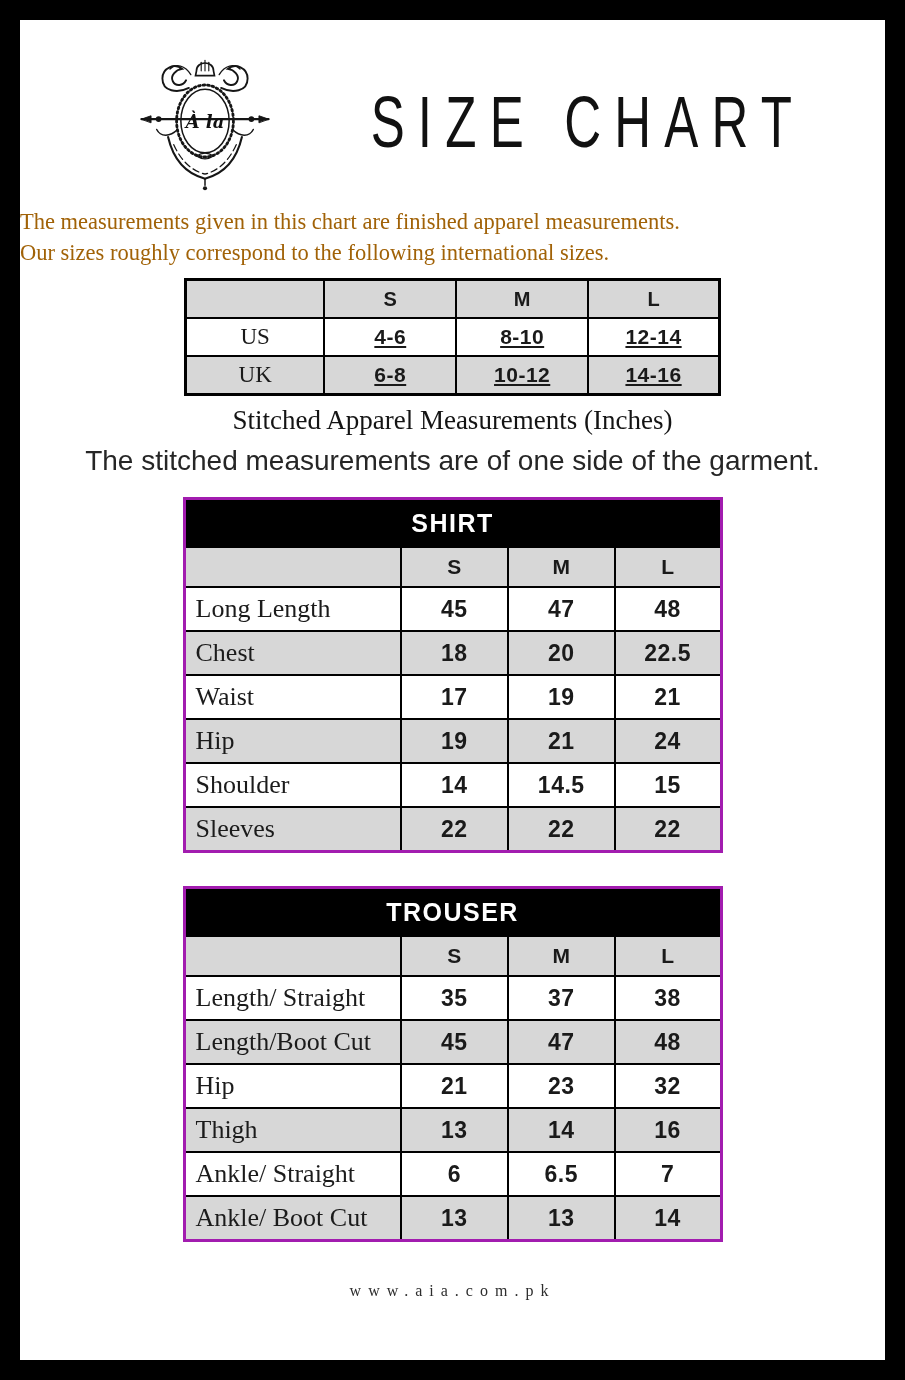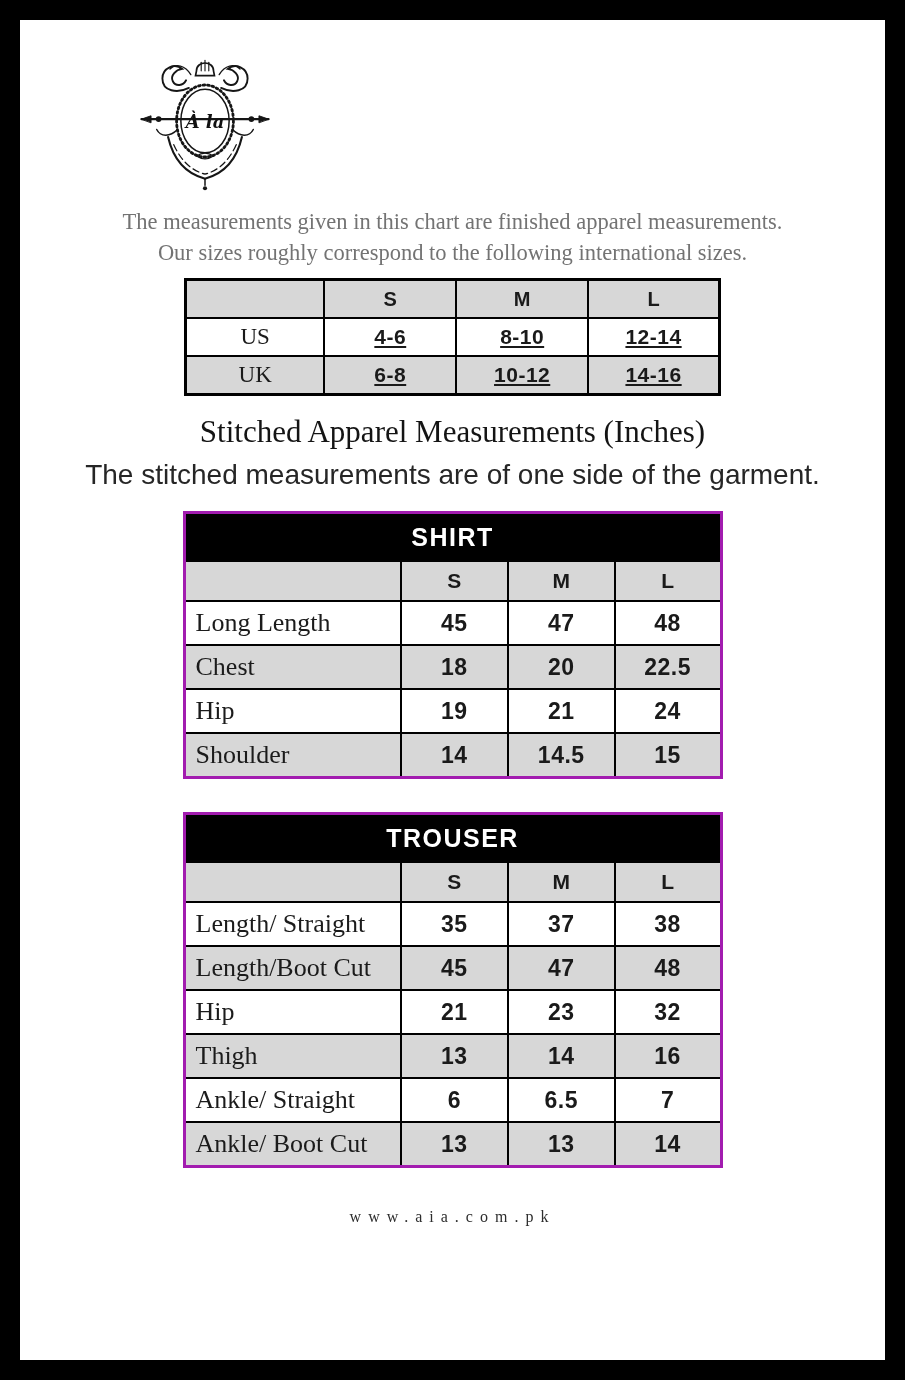--- a/index.html
+++ b/index.html
@@ -11,31 +11,31 @@
   
   .brand-row{display:flex;align-items:center;margin-top:30px;}
   .logo-wrap{flex:none;width:142px;height:142px;margin-left:114px;}
   .title-wrap{flex:1;display:flex;justify-content:center;align-items:center;}
   .size-chart-title{
     font-family:"Liberation Sans",sans-serif;font-weight:400;font-size:58px;
     letter-spacing:15px;margin-right:-15px;color:#111;white-space:nowrap;
     display:inline-block;transform:scale(0.88,1.26);
   }
   
-  .intro{margin-top:14px;text-align:center;font-size:22.5px;line-height:31px;color:#737373;}
+  .intro{margin-top:14px;text-align:left;font-size:22.5px;line-height:31px;color:#a16207;}
   
   table{border-collapse:collapse;}
   .intl-table{width:537px;margin:10px auto 0;border:3px solid #000;table-layout:fixed;}
   .intl-table th,.intl-table td{border:2px solid #000;height:34px;text-align:center;vertical-align:middle;}
   .intl-table thead th{background:#d7d7d7;font-family:"Liberation Sans",sans-serif;font-weight:700;font-size:20px;color:#1a1a1a;}
   .intl-table td.lbl{font-family:"Liberation Serif",serif;font-size:23px;}
   .intl-table td.val{font-family:"Liberation Sans",sans-serif;font-weight:600;font-size:21px;letter-spacing:.5px;text-decoration:underline;}
   .intl-table tbody tr:nth-of-type(even){background:#d7d7d7;}
   
-  .sec-heading{margin-top:18px;text-align:center;font-size:31px;color:#141414;}
+  .sec-heading{margin-top:9px;text-align:center;font-size:27px;color:#141414;}
   .sec-note{margin-top:9px;text-align:center;font-family:"Liberation Sans",sans-serif;font-size:28px;color:#262626;}
   
   .size-table{width:540px;margin:20px auto 0;border:3px solid #a21caf;table-layout:fixed;}
   .size-table .band{background:#000;color:#fff;font-family:"Liberation Sans",sans-serif;
     font-weight:700;font-size:25px;letter-spacing:1.5px;height:44px;text-align:center;vertical-align:middle;border:0;}
   .size-table th,.size-table td{border:2px solid #000;vertical-align:middle;}
   .size-table th.sz{background:#d7d7d7;font-family:"Liberation Sans",sans-serif;font-weight:700;font-size:21px;height:36px;text-align:center;}
   .size-table th.corner{background:#d7d7d7;}
   .size-table td{height:40px;}
   .size-table td.lbl{font-family:"Liberation Serif",serif;font-size:26px;text-align:left;padding-left:10px;color:#1b1b1b;}
@@ -83,20 +83,23 @@
           <path d="M42,100 C50,118 62,128 75,131" stroke-width="1.3" stroke-dasharray="7 4"></path>
           <path d="M108,100 C100,118 88,128 75,131" stroke-width="1.3" stroke-dasharray="7 4"></path>
           <path d="M75,136 v7" stroke-width="1.6"></path>
           <circle cx="75" cy="146" r="2.2" fill="#161616" stroke="none"></circle>
 
           <path d="M66,112 q9,-6 18,0 q-9,6 -18,0 z" stroke-width="1.4"></path>
         </g>
         <text x="75" y="82" text-anchor="middle" font-family="DejaVu Serif, serif" font-style="italic" font-weight="bold" font-size="19" fill="#111">À la</text>
       </svg>
     </div>
+    <div class="title-wrap">
+      <span class="size-chart-title">SIZE CHART</span>
+    </div>
   </div>
 
   <div class="intro">
     <div>The measurements given in this chart are finished apparel measurements.</div>
     <div>Our sizes roughly correspond to the following international sizes.</div>
   </div>
 
   <table class="intl-table">
     <colgroup>
         <col style="width:26%">
@@ -161,35 +164,47 @@
           <td class="val">48</td>
         </tr>
 
         <tr>
           <td class="lbl">Chest</td>
           <td class="val">18</td>
           <td class="val">20</td>
           <td class="val">22.5</td>
         </tr>
 
+        <tr>
+          <td class="lbl">Waist</td>
+          <td class="val">17</td>
+          <td class="val">19</td>
+          <td class="val">21</td>
+        </tr>
 
         <tr>
           <td class="lbl">Hip</td>
           <td class="val">19</td>
           <td class="val">21</td>
           <td class="val">24</td>
         </tr>
 
         <tr>
           <td class="lbl">Shoulder</td>
           <td class="val">14</td>
           <td class="val">14.5</td>
           <td class="val">15</td>
         </tr>
 
+        <tr>
+          <td class="lbl">Sleeves</td>
+          <td class="val">22</td>
+          <td class="val">22</td>
+          <td class="val">22</td>
+        </tr>
       </tbody>
   </table>
 
   <table class="size-table trouser-gap">
     <colgroup>
         <col style="width:40.4%">
         <col style="width:19.9%">
         <col style="width:19.9%">
         <col style="width:19.8%">
       </colgroup>

